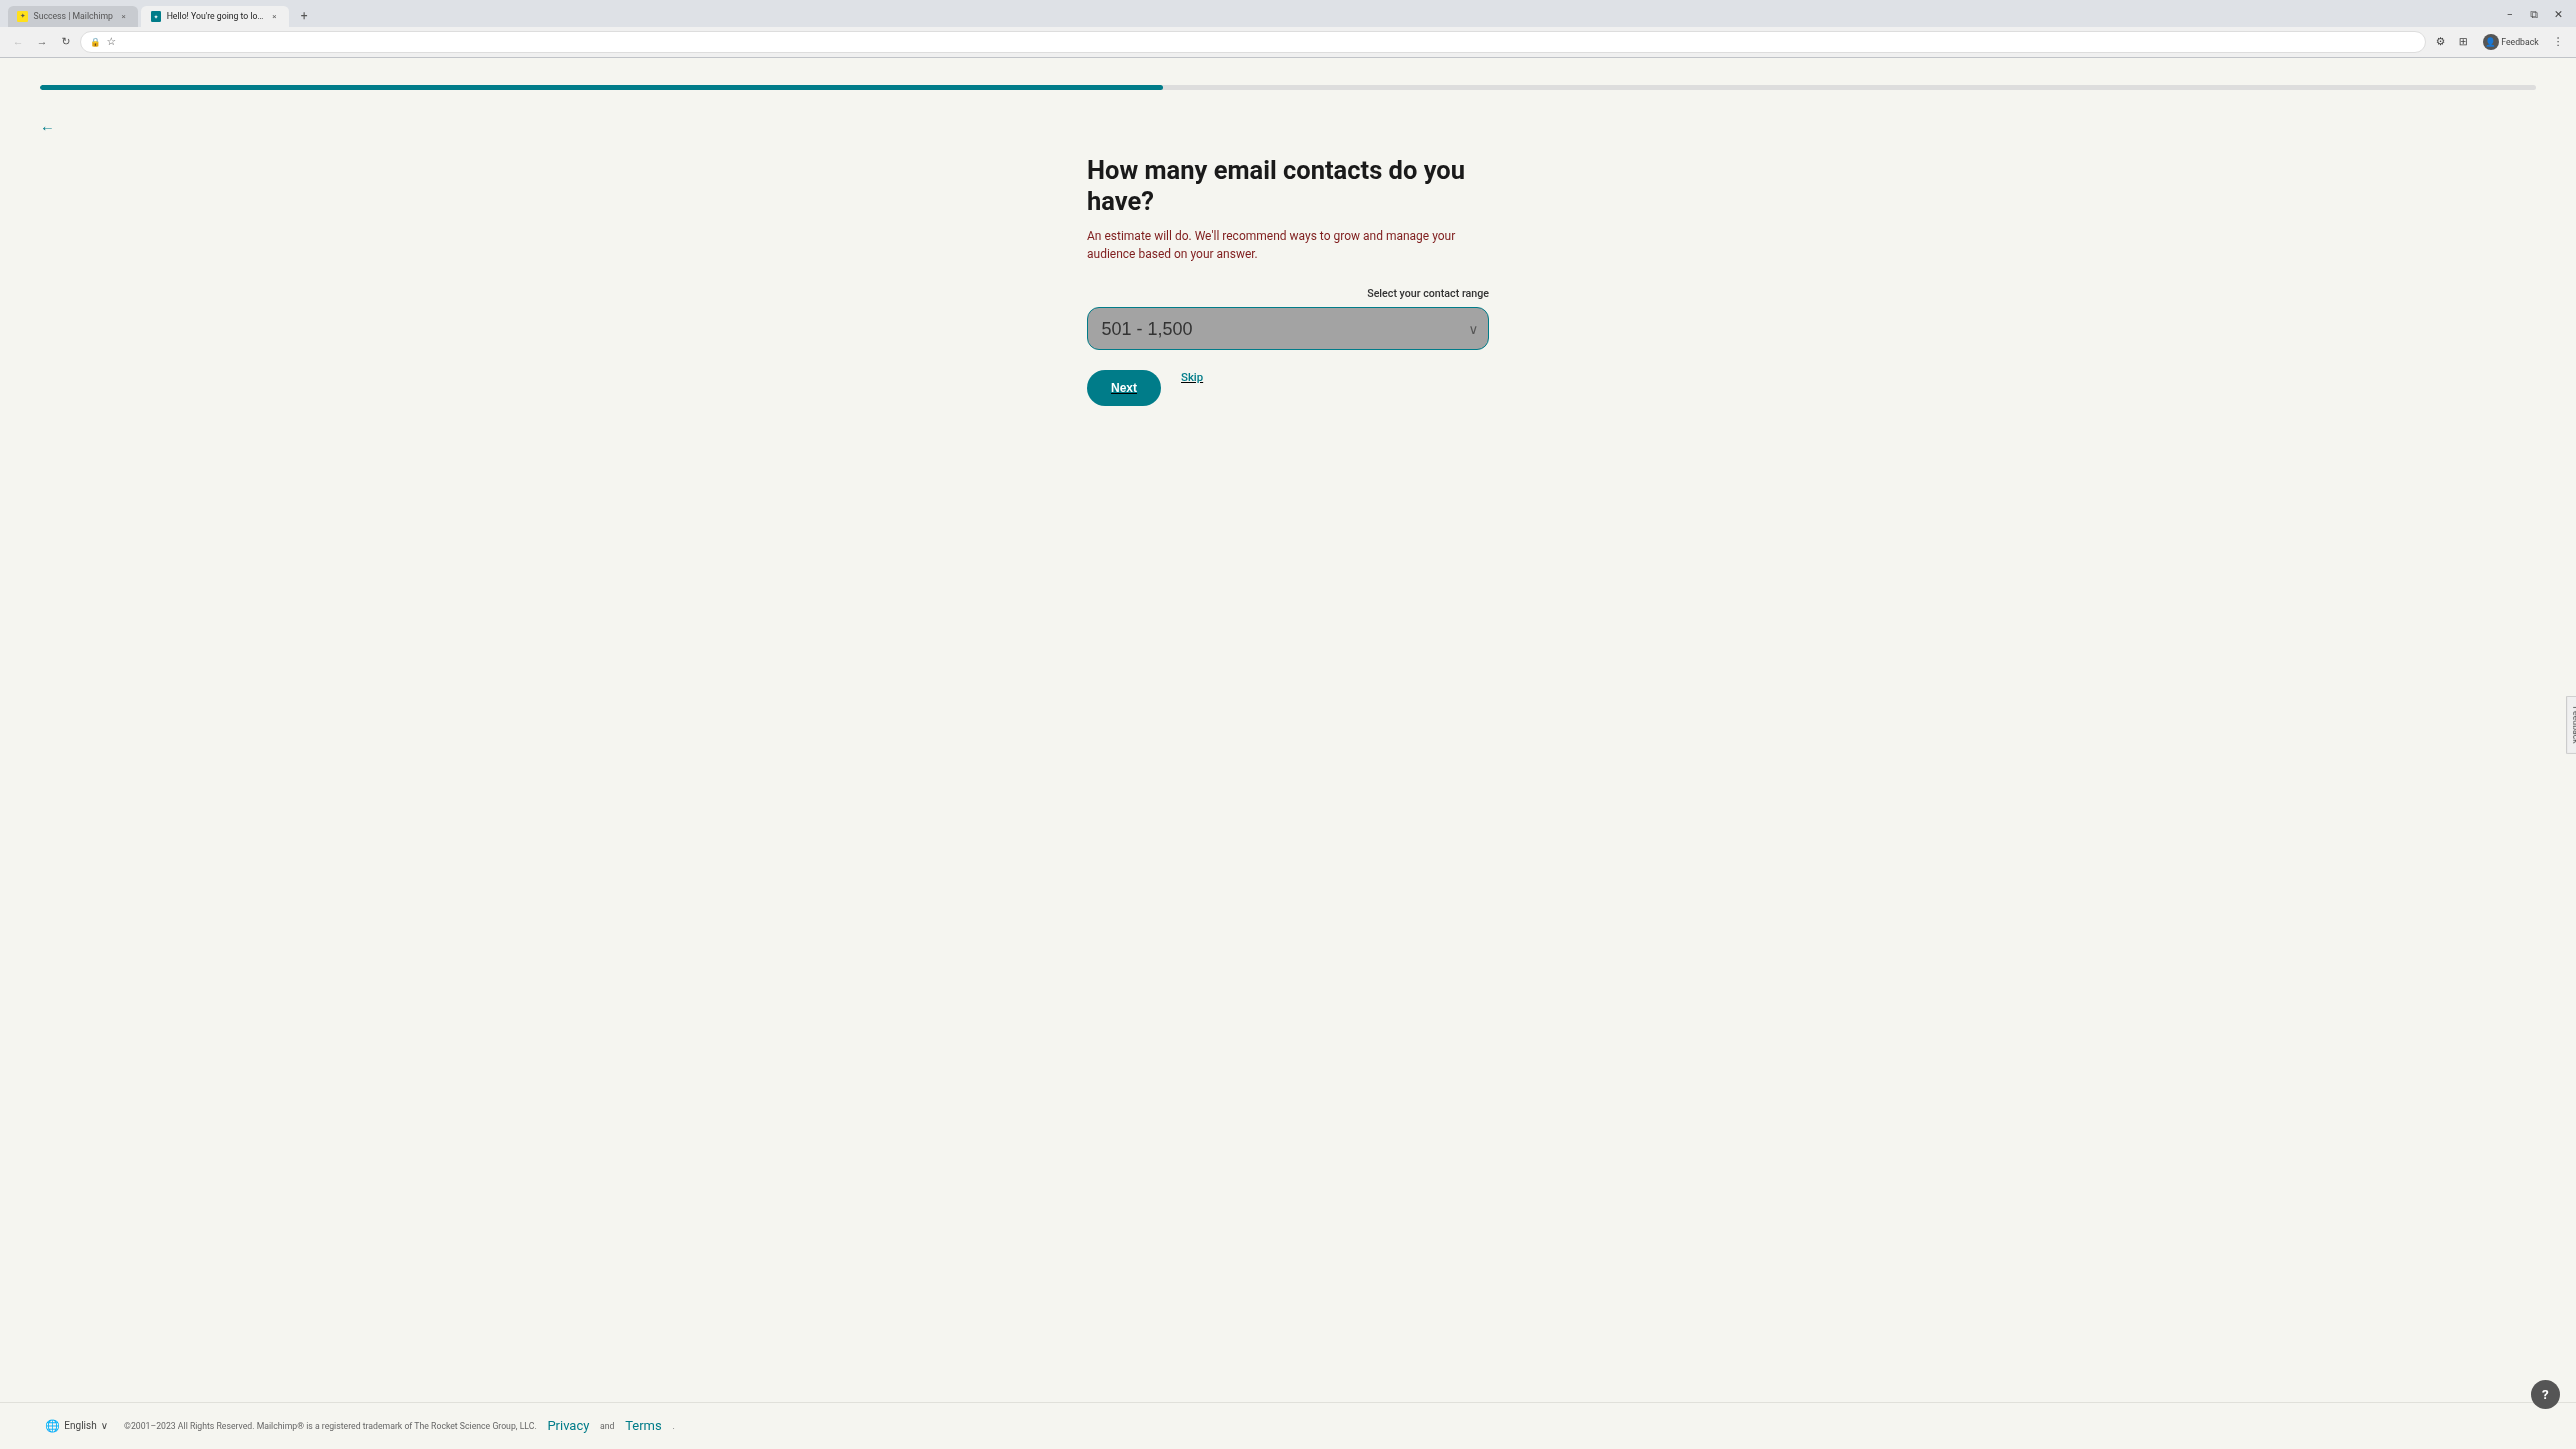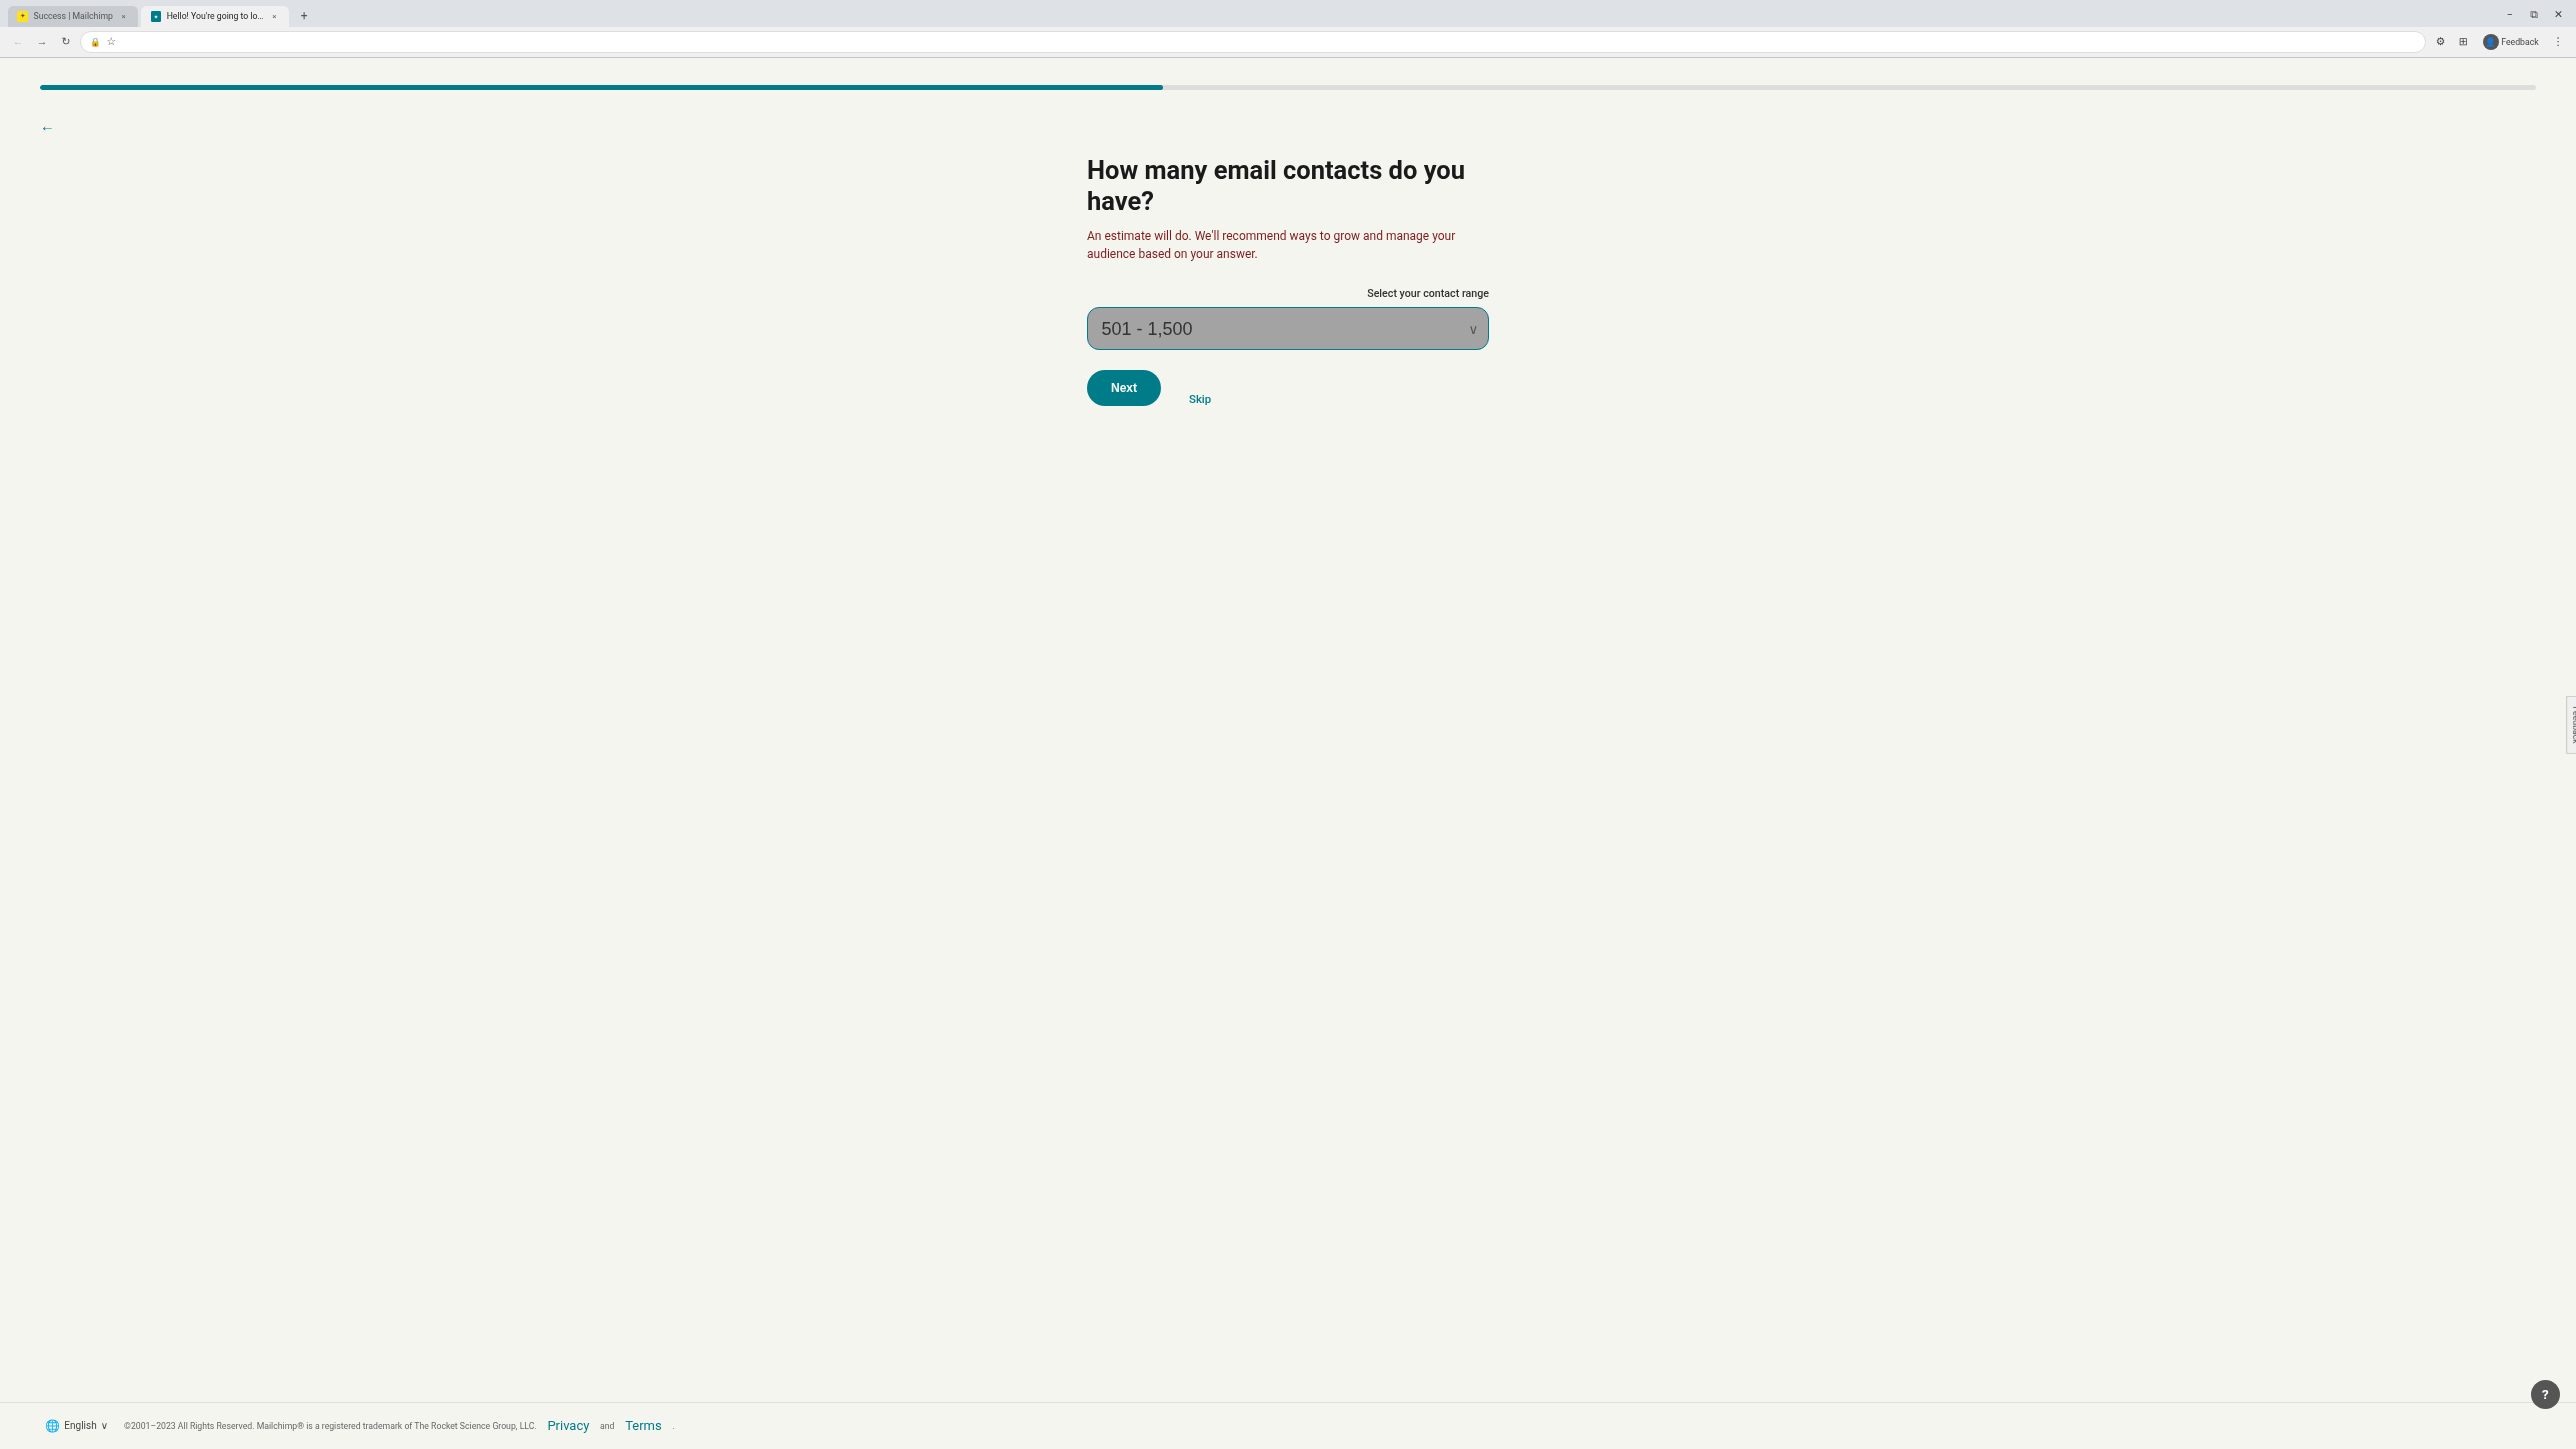--- a/index.html
+++ b/index.html
@@ -310,23 +310,24 @@
       right: 10.7px;
       top: 50%;
       transform: translateY(-50%);
       font-size: 13.4px;
       color: #555;
       pointer-events: none;
     }
 
     .actions-row {
       display: flex;
-      align-items: flex-end;
-      gap: 28px;
+      align-items: flex-start;
+      gap: 20px;
       margin-top: 6.7px;
+      text-decoration: underline;
     }
 
     .next-btn {
       padding: 10.7px 24px;
       background: #007c89;
       color: white;
       border: none;
       border-radius: 20px;
       font-size: 12px;
       font-weight: 600;

